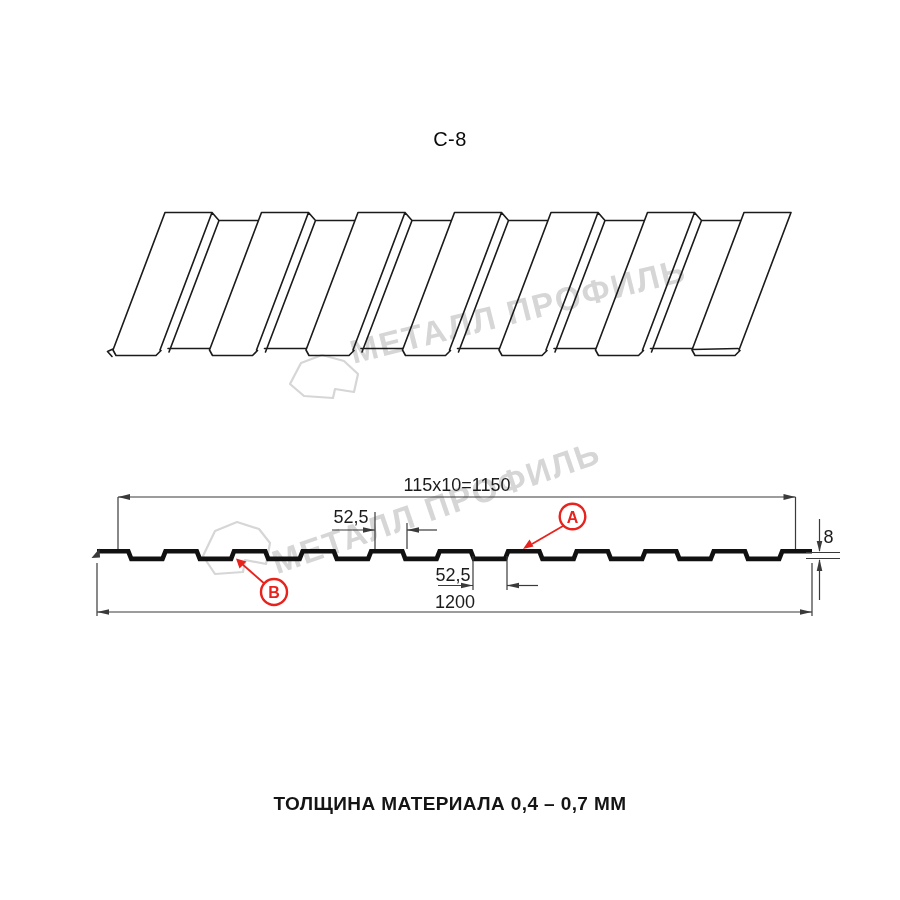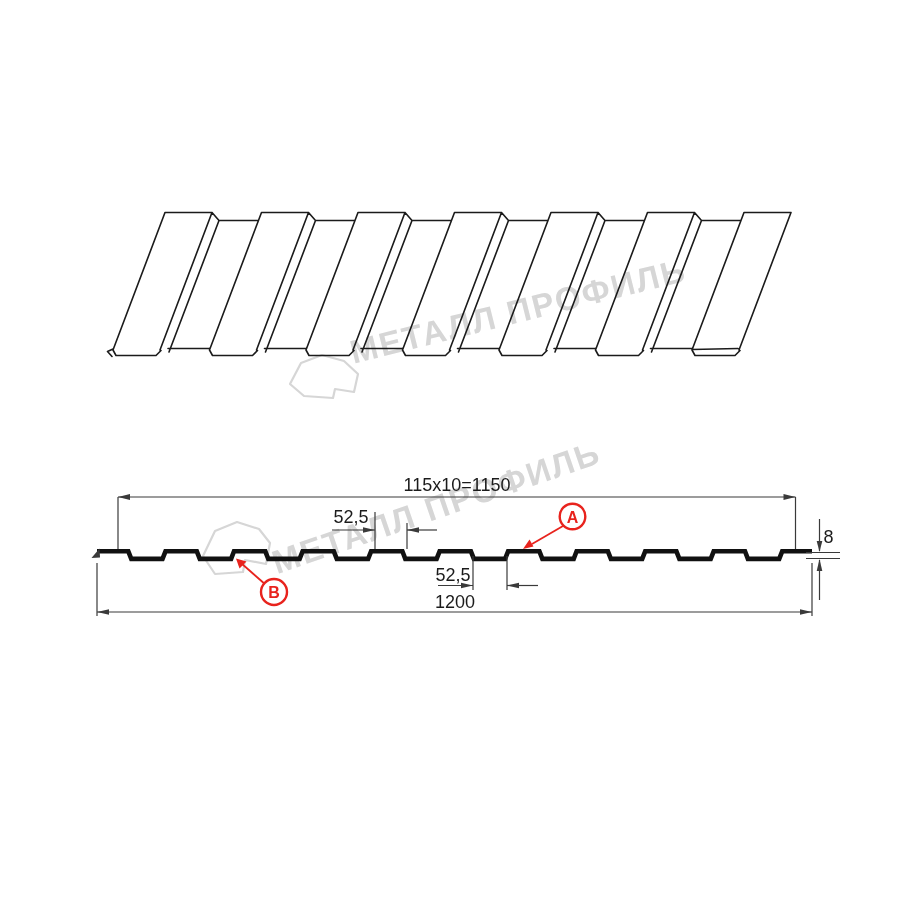--- a/index.html
+++ b/index.html
@@ -49,20 +49,21 @@
   .red-text{
     font-family:"Liberation Sans",sans-serif;
     font-size:16px;font-weight:700;fill:var(--red,#e8231d);
   }
 </style>
 </head>
 <body>
 
 <div class="page">
 
+  <div class="subtitle">С-8</div>
 
   <svg class="drawing" width="900" height="900" viewBox="0 0 900 900">
 
     <g>
       <polygon class="wm-logo" points="290,384 301,363 322,355 344,361 358,374 354,392 335,389 333,398 304,396"></polygon>
       <text class="wm-text" transform="translate(521,322) rotate(-14)" text-anchor="middle">МЕТАЛЛ ПРОФИЛЬ</text>
     </g>
 
     <g id="ribs3d">
         <path d=" M 165 212.5 H 212 M 165 212.5 L 113 350 M 212 212.5 L 160 350 M 113 350 L 116 355.5 H 156 L 161 350.5 M 212 212.5 L 219 220.5 L 169 352 M 219 220.5 H 258.5 M 168 348.5 H 209.5 M 261.5 212.5 H 308.5 M 261.5 212.5 L 209.5 350 M 308.5 212.5 L 256.5 350 M 209.5 350 L 212.5 355.5 H 252.5 L 257.5 350.5 M 308.5 212.5 L 315.5 220.5 L 265.5 352 M 315.5 220.5 H 355 M 264.5 348.5 H 306 M 358 212.5 H 405 M 358 212.5 L 306 350 M 405 212.5 L 353 350 M 306 350 L 309 355.5 H 349 L 354 350.5 M 405 212.5 L 412 220.5 L 362 352 M 412 220.5 H 451.5 M 361 348.5 H 402.5 M 454.5 212.5 H 501.5 M 454.5 212.5 L 402.5 350 M 501.5 212.5 L 449.5 350 M 402.5 350 L 405.5 355.5 H 445.5 L 450.5 350.5 M 501.5 212.5 L 508.5 220.5 L 458.5 352 M 508.5 220.5 H 548 M 457.5 348.5 H 499 M 551 212.5 H 598 M 551 212.5 L 499 350 M 598 212.5 L 546 350 M 499 350 L 502 355.5 H 542 L 547 350.5 M 598 212.5 L 605 220.5 L 555 352 M 605 220.5 H 644.5 M 554 348.5 H 595.5 M 647.5 212.5 H 694.5 M 647.5 212.5 L 595.5 350 M 694.5 212.5 L 642.5 350 M 595.5 350 L 598.5 355.5 H 638.5 L 643.5 350.5 M 694.5 212.5 L 701.5 220.5 L 651.5 352 M 701.5 220.5 H 741 M 650.5 348.5 H 692 M 744 212.5 H 791 M 744 212.5 L 692 350 M 791 212.5 L 739 350 M 692 350 L 695 355.5 H 735 L 740 350.5 M 692 349.5 L 738 348.5 M 113 349 L 107.5 351.5 L 112 356.5" class="line3d"></path>
@@ -134,13 +135,14 @@
     </g>
 
     <g>
       <line class="red-line" x1="241" y1="563" x2="266" y2="585"></line>
       <polygon class="red-fill" points="236,558.5 239.5,568.5 246.5,561.5"></polygon>
       <circle class="red-circ" cx="274" cy="592" r="13"></circle>
       <text class="red-text" x="274" y="598" text-anchor="middle">B</text>
     </g>
   </svg>
 
+  <div class="note">ТОЛЩИНА МАТЕРИАЛА 0,4 – 0,7 ММ</div>
 </div>
 
 </body></html>

